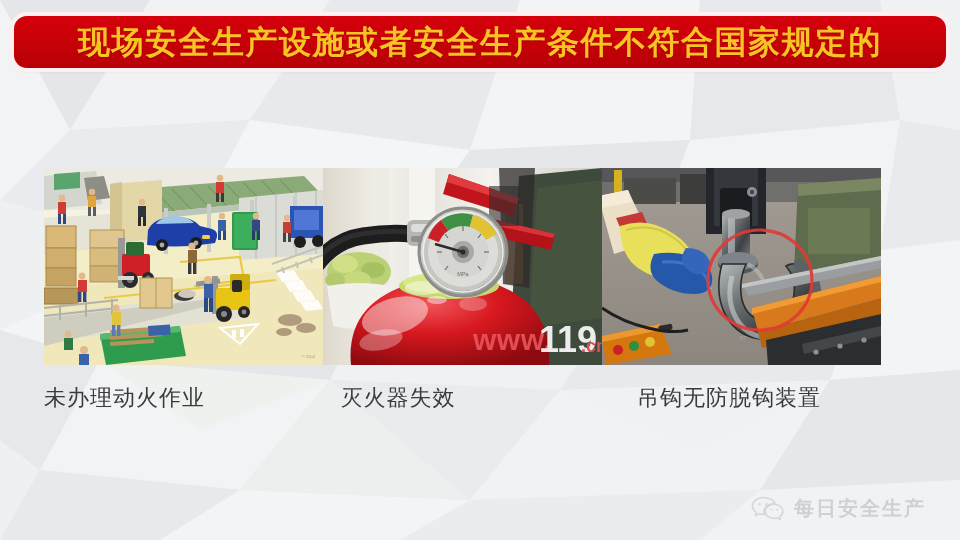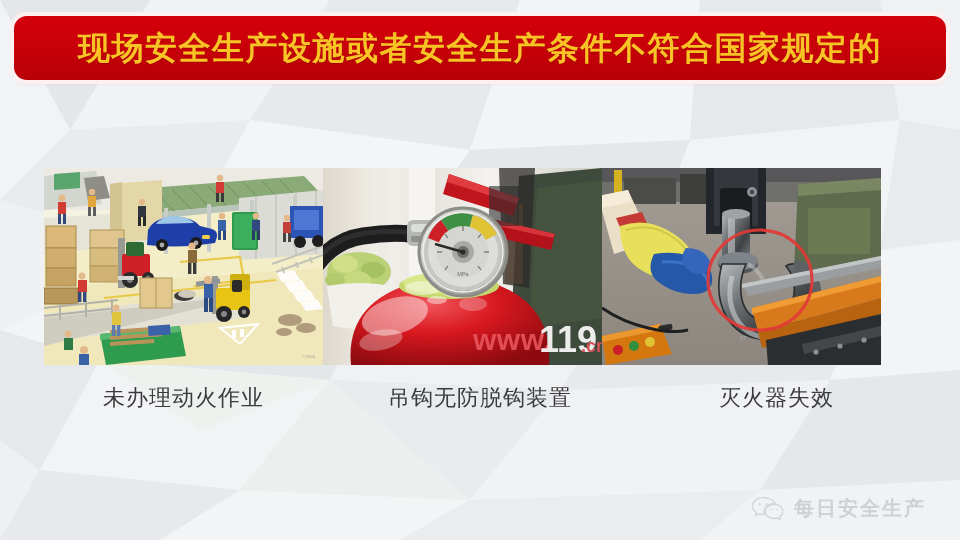--- a/index.html
+++ b/index.html
@@ -28,21 +28,21 @@
     height: 540px;
     display: block;
   }
 
   
   #title-banner {
     position: absolute;
     left: 14px;
     top: 16px;
     width: 932px;
-    height: 64px;
+    height: 52px;
     border-radius: 13px;
     background: linear-gradient(180deg, #d4000b 0%, #cc0009 38%, #c00007 72%, #b90007 100%);
     box-shadow: 0 0 0 4px #fdf0f1, 0 2px 5px rgba(150,0,0,0.18);
     display: flex;
     align-items: center;
     justify-content: center;
     box-sizing: border-box;
   }
 
   #title-text {
@@ -82,21 +82,20 @@
     position: absolute;
     left: 44px;
     top: 385px;
     width: 872px;
     display: flex;
     justify-content: space-between;
   }
 
   .caption {
     width: 279px;
-    text-align: center;
     color: #3b3b3d;
     font-size: 22px;
     letter-spacing: 1px;
     line-height: 1.2;
     white-space: nowrap;
   }
 
   
   #watermark {
     position: absolute;
@@ -618,22 +617,22 @@
 
         <path d="M0,140 q20,14 46,20 q24,6 40,2" fill="none" stroke="#1f1f1f" stroke-width="3"></path>
 
         <ellipse cx="158" cy="112" rx="52" ry="50" fill="none" stroke="#e23a36" stroke-width="3.2" opacity="0.92"></ellipse>
       </svg>
     </div>
   </div>
 
   <div id="caption-row">
     <div class="caption">未办理动火作业</div>
+    <div class="caption">灭火器失效</div>
     <div class="caption">吊钩无防脱钩装置</div>
-    <div class="caption">灭火器失效</div>
   </div>
 
   <div id="watermark">
     <svg id="wechat-icon" width="34" height="26" viewBox="0 0 34 26" aria-hidden="true">
       <path d="M12.2,1.6 C6.1,1.6 1.4,5.4 1.4,10 c0,2.6 1.6,4.9 4,6.4 l-1,3.2 l3.6,-1.9
                c1.3,0.4 2.7,0.6 4.2,0.6 c0.4,0 0.8,0 1.2,-0.05
                c-0.3,-0.8 -0.45,-1.7 -0.45,-2.6 c0,-4.5 4.5,-8.2 10.1,-8.2 c0.4,0 0.75,0.02 1.1,0.06
                C22.9,4.5 18.1,1.6 12.2,1.6 Z" fill="none" stroke="#c3c6ca" stroke-width="1.5" stroke-linejoin="round"></path>
       <circle cx="8.6" cy="8.2" r="1.15" fill="#c3c6ca"></circle>
       <circle cx="15.4" cy="8.2" r="1.15" fill="#c3c6ca"></circle>

